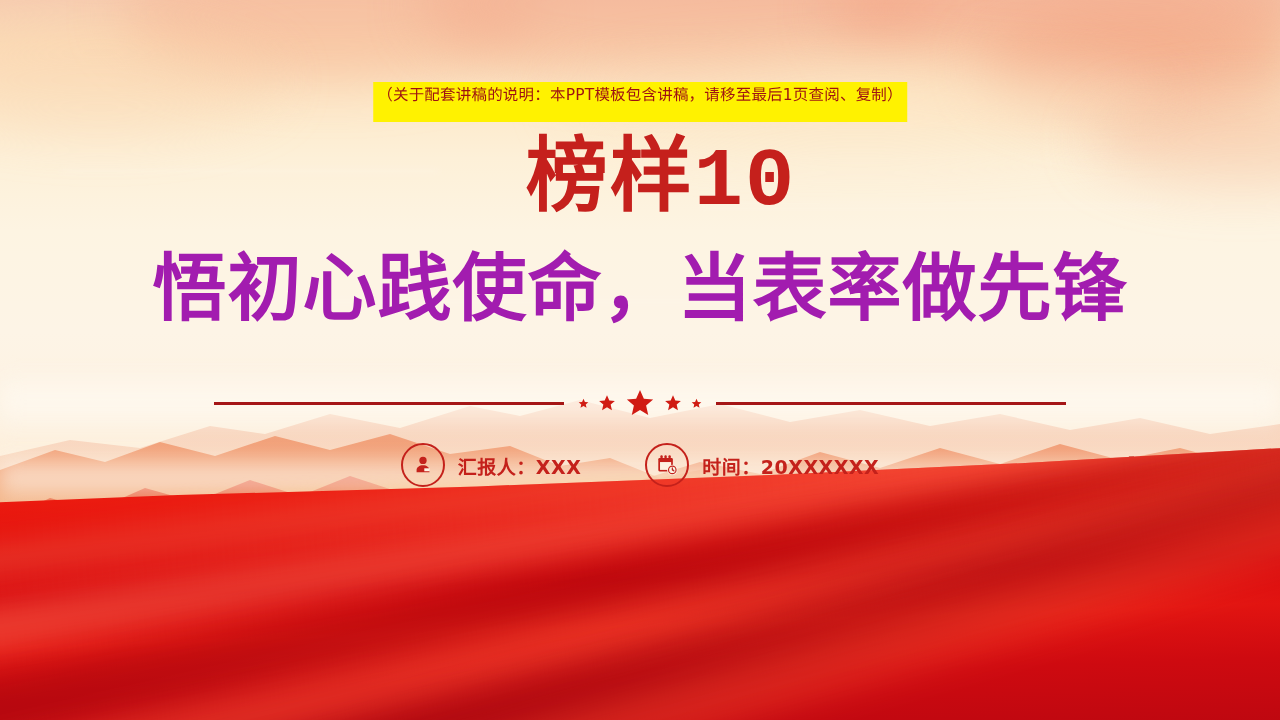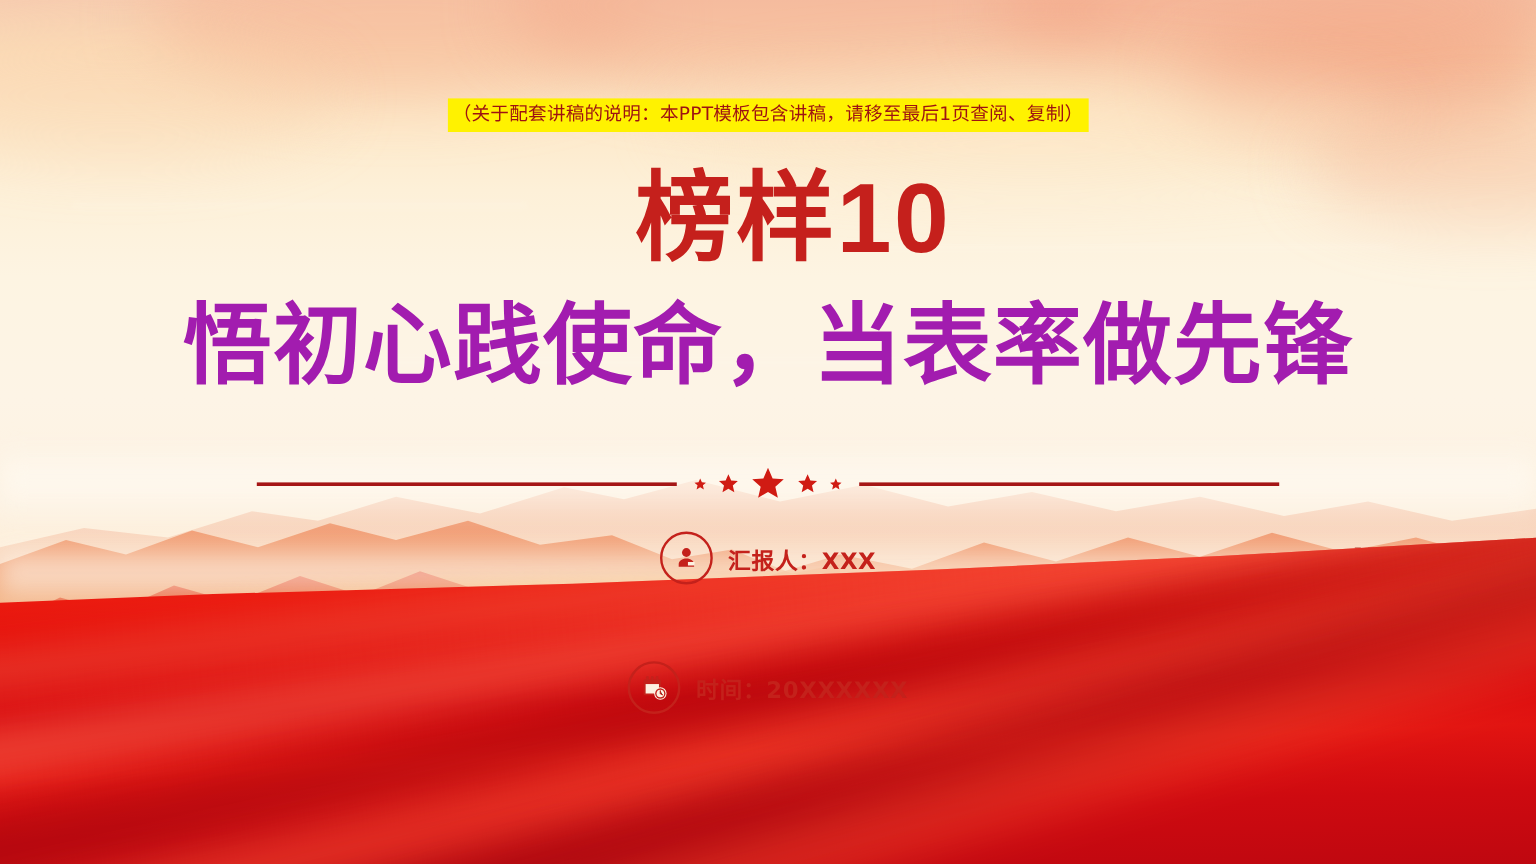--- a/index.html
+++ b/index.html
@@ -117,38 +117,38 @@
   
   .notice {
     position: absolute;
     top: 82px;
     left: 50%;
     transform: translateX(-50%);
     background: #fff200;
     color: #9e1212;
     font-size: 15.5px;
     line-height: 1;
-    padding: 6px 4px 6px;
+    padding: 6px 4px 18px;
     white-space: nowrap;
     letter-spacing: .2px;
     font-family: "DejaVu Sans", "Liberation Sans", sans-serif;
   }
 
   
   .title-main {
     position: absolute;
     top: 142px;
     left: 0; right: 0;
     text-align: center;
     color: #c5201c;
     font-size: 82px;
     font-weight: bold;
     line-height: 1;
     letter-spacing: 2px;
-    font-family: Liberation Sans, sans-serif;
+    font-family: Liberation Mono, monospace;
     padding-left: 42px;
   }
   .title-sub {
     position: absolute;
     top: 248px;
     left: 0; right: 0;
     text-align: center;
     color: #a21caf;
     font-size: 74px;
     font-weight: bold;
@@ -189,21 +189,20 @@
 
   
   .meta {
     position: absolute;
     top: 443px;
     left: 0; right: 0;
     display: flex;
     justify-content: center;
     align-items: center;
     gap: 64px;
-    flex-direction: column;
   }
   .meta-item {
     display: flex;
     align-items: center;
     gap: 13px;
   }
   .meta-icon {
     width: 40px;
     height: 40px;
     border: 2px solid #c4211b;

